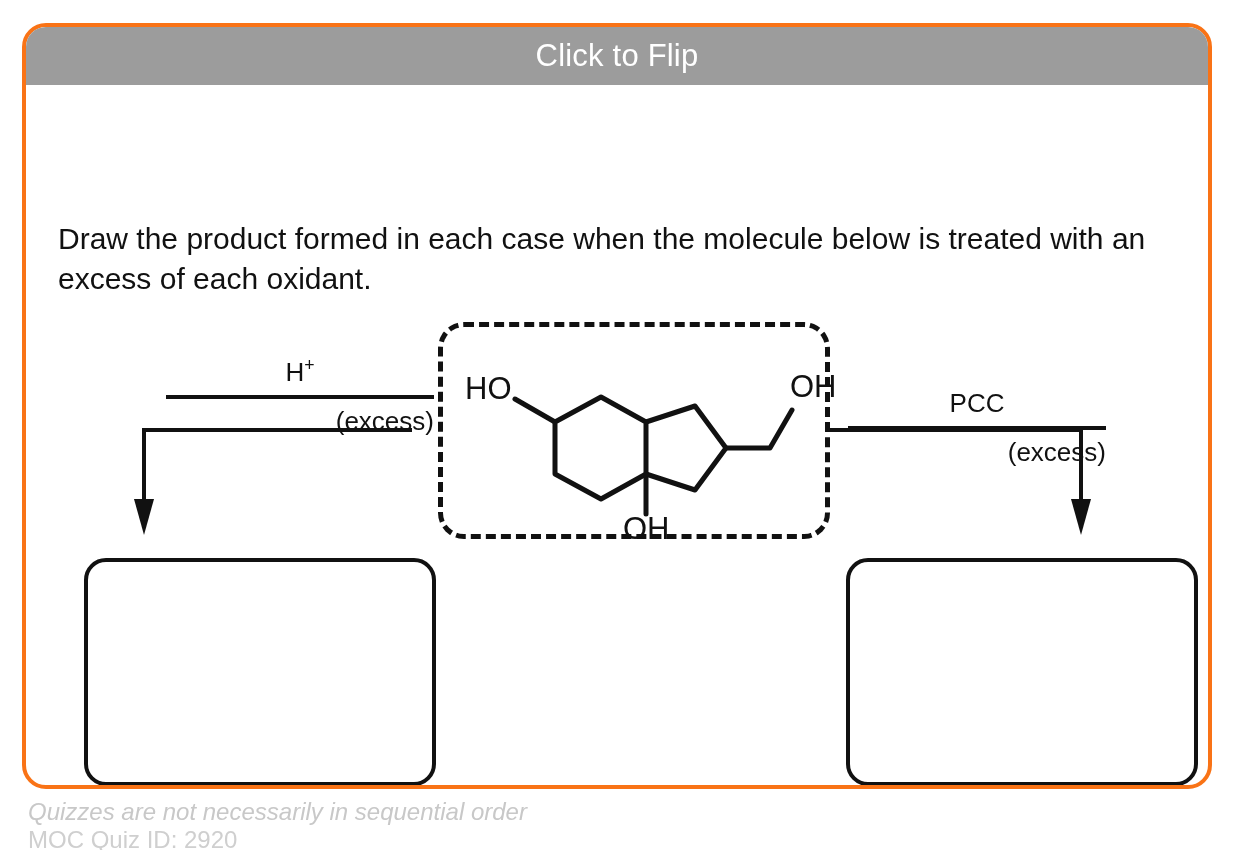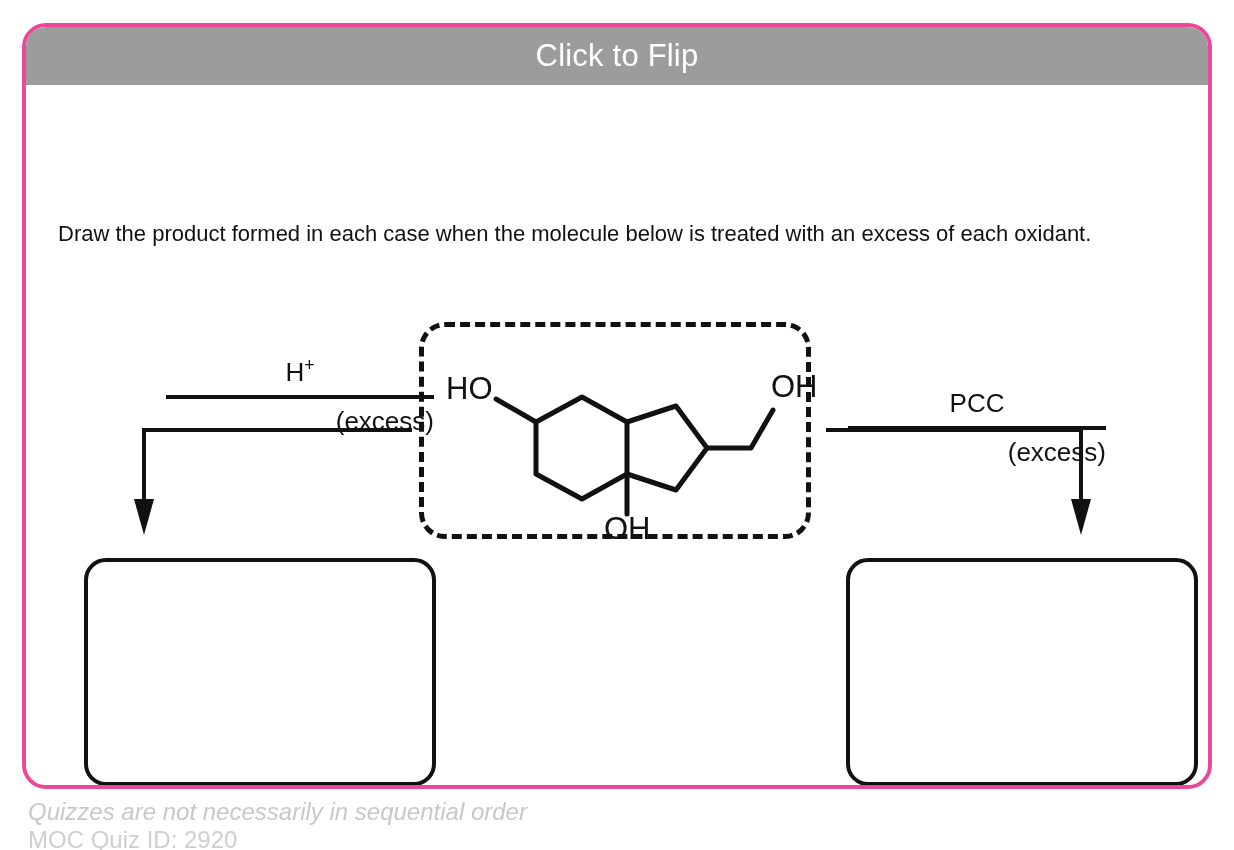--- a/index.html
+++ b/index.html
@@ -15,21 +15,21 @@
     overflow: hidden;
   }
 
   
   #card {
     position: absolute;
     left: 22px;
     top: 23px;
     width: 1190px;
     height: 766px;
-    border: 4px solid #ec4899;
+    border: 4px solid #f97316;
     border-radius: 24px;
     background: #ffffff;
     box-sizing: border-box;
     overflow: hidden;
   }
 
   
   #header {
     position: absolute;
     left: 0;
@@ -47,29 +47,29 @@
     letter-spacing: 0.2px;
     white-space: nowrap;
   }
 
   
   #prompt {
     position: absolute;
     left: 32px;
     top: 192px;
     width: 1110px;
-    font-size: 22px;
+    font-size: 30px;
     line-height: 1.33;
     color: #111111;
   }
 
   
   #molecule-box {
     position: absolute;
-    left: 393px;
+    left: 412px;
     top: 295px;
     width: 392px;
     height: 217px;
     border: 5px dashed #111111;
     border-radius: 26px;
     box-sizing: border-box;
   }
   #molecule-svg {
     position: absolute;
     left: 0;

